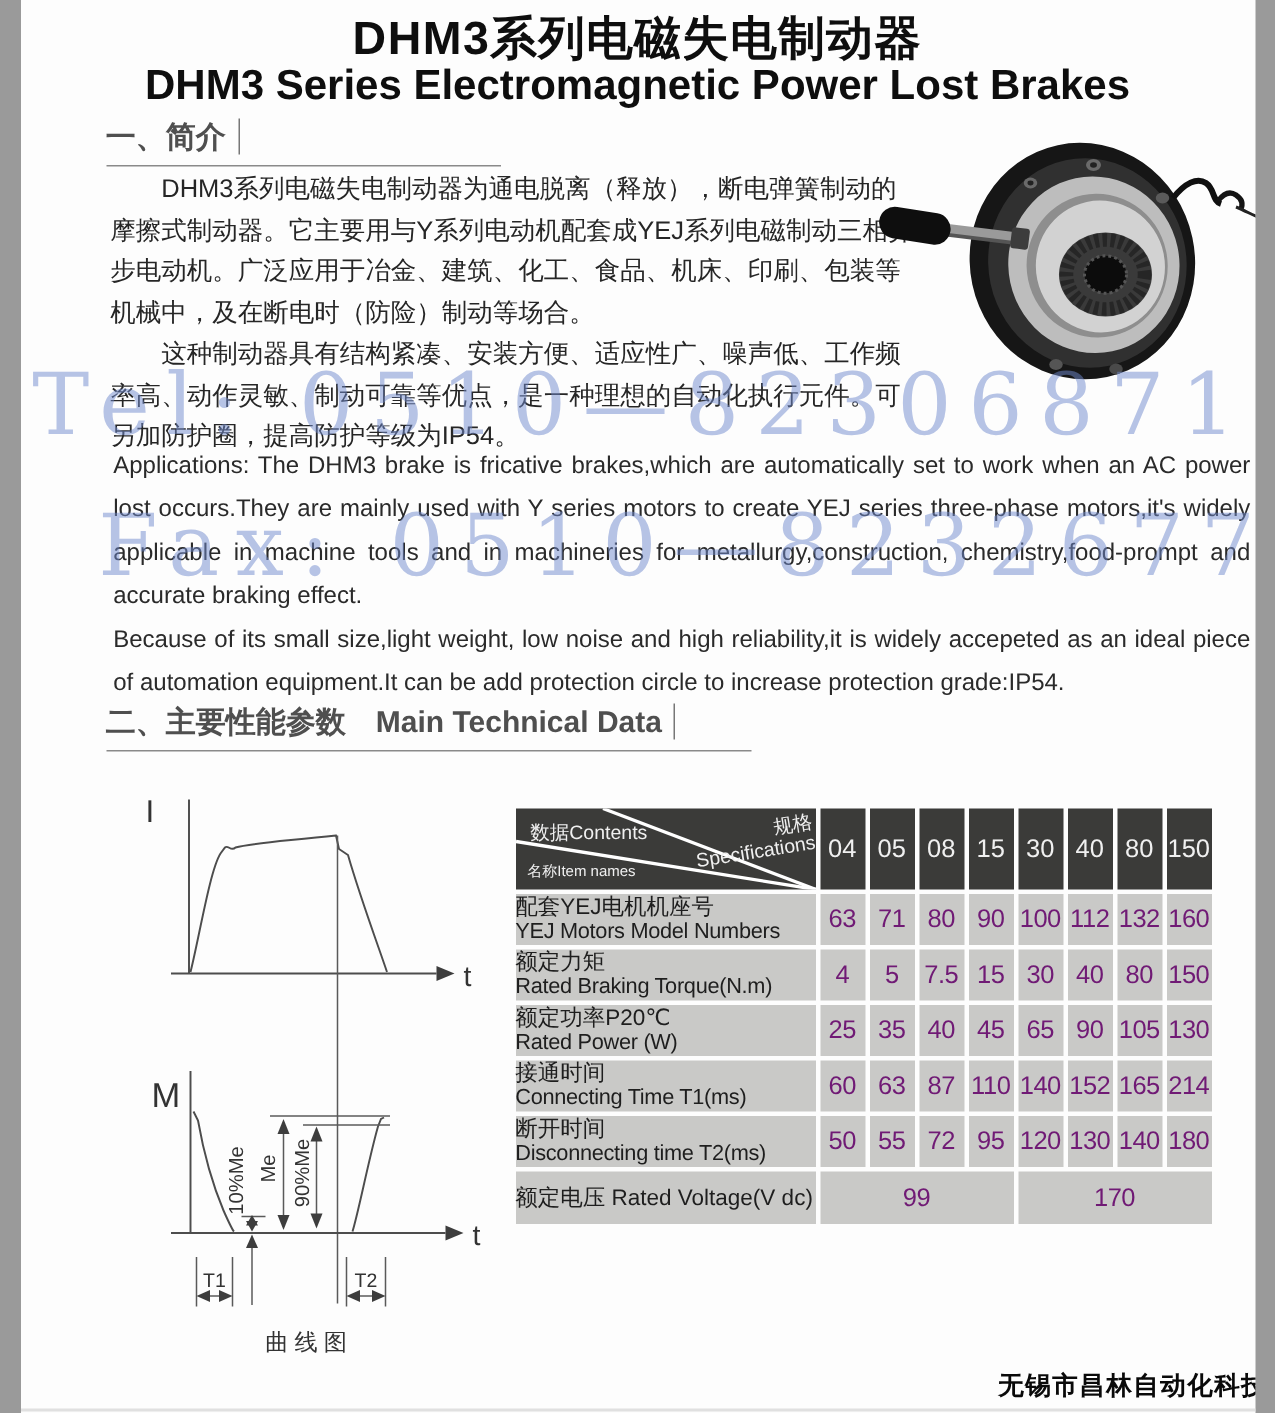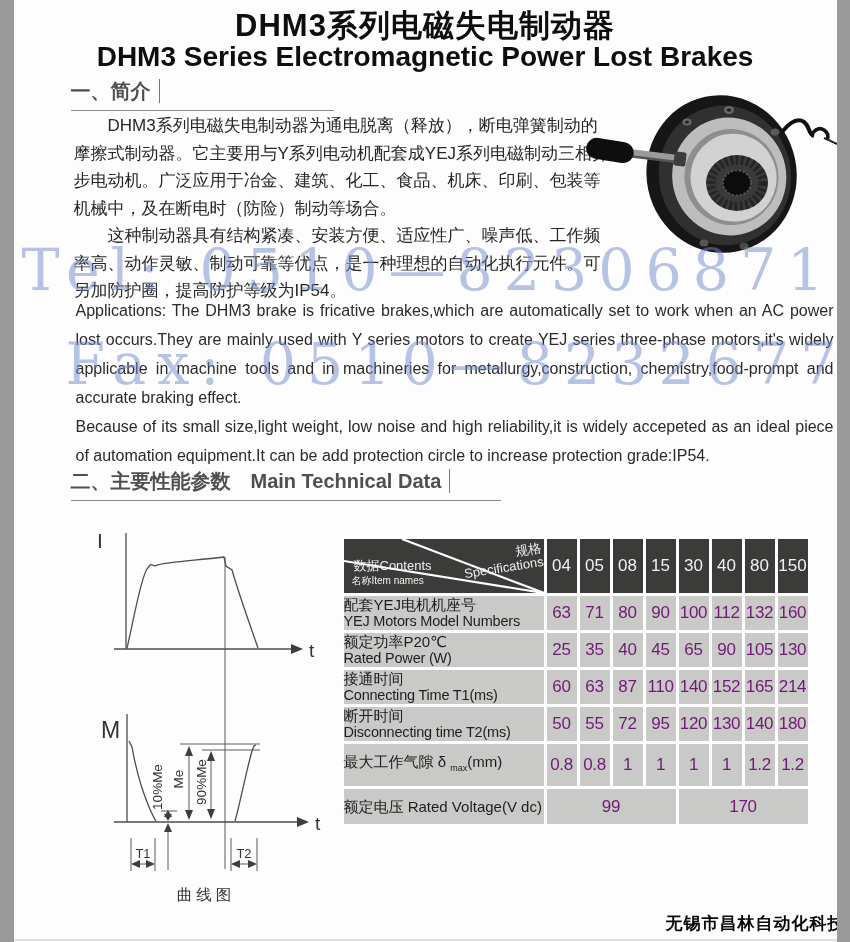--- a/index.html
+++ b/index.html
@@ -26,21 +26,21 @@
   #wm-fax{top:331px;left:52px;}
   .diagram{position:absolute;top:520px;left:53px;width:272px;height:422px;}
   .diagram .ln{stroke:#4d4d4d;stroke-width:1.3;fill:none;}
   .diagram .thin{stroke:#5a5a5a;stroke-width:1;fill:none;}
   .diagram .ah{fill:#3d3d3d;stroke:none;}
   .diagram text{fill:#333;}
   .spec-table{position:absolute;top:536px;left:327px;border-collapse:separate;border-spacing:3px;z-index:2;}
   .spec-table th,.spec-table td{padding:0;}
   .corner{width:200px;height:54px;background:#3b3b39;position:relative;}
   .corner svg{position:absolute;top:0;left:0;width:200px;height:54px;}
-  .c-contents{position:absolute;top:7px;left:10px;color:#f0f0f0;font-size:13px;font-weight:400;margin-top:11px;}
+  .c-contents{position:absolute;top:7px;left:10px;color:#f0f0f0;font-size:13px;font-weight:400;}
   .c-spec{position:absolute;top:2px;right:3px;color:#f0f0f0;font-size:13px;font-weight:400;
           text-align:right;line-height:14px;transform:rotate(-9deg);transform-origin:right top;}
   .c-names{position:absolute;bottom:5px;left:8px;color:#f0f0f0;font-size:10px;font-weight:400;}
   .col-h{width:30px;background:#3b3b39;color:#f0f0f0;font-size:17px;font-weight:400;text-align:center;}
   .lbl{background:#c9c9c7;text-align:left;padding:2px 4px 2px 7px;color:#1e1e1e;}
   .lbl.single{padding-top:9px;padding-bottom:9px;}
   .lc{font-size:15px;line-height:17px;}
   .lc sub{font-size:9px;}
   .le{font-size:14.5px;line-height:17px;letter-spacing:-0.2px;}
   .val{background:#c9c9c7;text-align:center;font-size:17px;color:#701a75;letter-spacing:-0.3px;}
@@ -198,20 +198,34 @@
           <td class="val">71</td>
           <td class="val">80</td>
           <td class="val">90</td>
           <td class="val">100</td>
           <td class="val">112</td>
           <td class="val">132</td>
           <td class="val">160</td>
         </tr>
         <tr>
           <td class="lbl">
+            <div class="lc">额定力矩</div>
+            <div class="le">Rated Braking Torque(N.m)</div>
+          </td>
+          <td class="val">4</td>
+          <td class="val">5</td>
+          <td class="val">7.5</td>
+          <td class="val">15</td>
+          <td class="val">30</td>
+          <td class="val">40</td>
+          <td class="val">80</td>
+          <td class="val">150</td>
+        </tr>
+        <tr>
+          <td class="lbl">
             <div class="lc">额定功率P20℃</div>
             <div class="le">Rated Power (W)</div>
           </td>
           <td class="val">25</td>
           <td class="val">35</td>
           <td class="val">40</td>
           <td class="val">45</td>
           <td class="val">65</td>
           <td class="val">90</td>
           <td class="val">105</td>
@@ -240,33 +254,20 @@
           <td class="val">55</td>
           <td class="val">72</td>
           <td class="val">95</td>
           <td class="val">120</td>
           <td class="val">130</td>
           <td class="val">140</td>
           <td class="val">180</td>
         </tr>
         <tr>
           <td class="lbl single">
-            <div class="lc">最大工作气隙 δ <sub>max</sub>(mm)</div>
-          </td>
-          <td class="val">0.8</td>
-          <td class="val">0.8</td>
-          <td class="val">1</td>
-          <td class="val">1</td>
-          <td class="val">1</td>
-          <td class="val">1</td>
-          <td class="val">1.2</td>
-          <td class="val">1.2</td>
-        </tr>
-        <tr>
-          <td class="lbl single">
             <div class="lc">额定电压 Rated Voltage(V dc)</div>
           </td>
           <td class="val" colspan="4">99</td>
           <td class="val" colspan="4">170</td>
         </tr>
       </tbody>
   </table>
 
   <div class="footer">无锡市昌林自动化科技</div>
   <div class="bottom-edge"></div>

